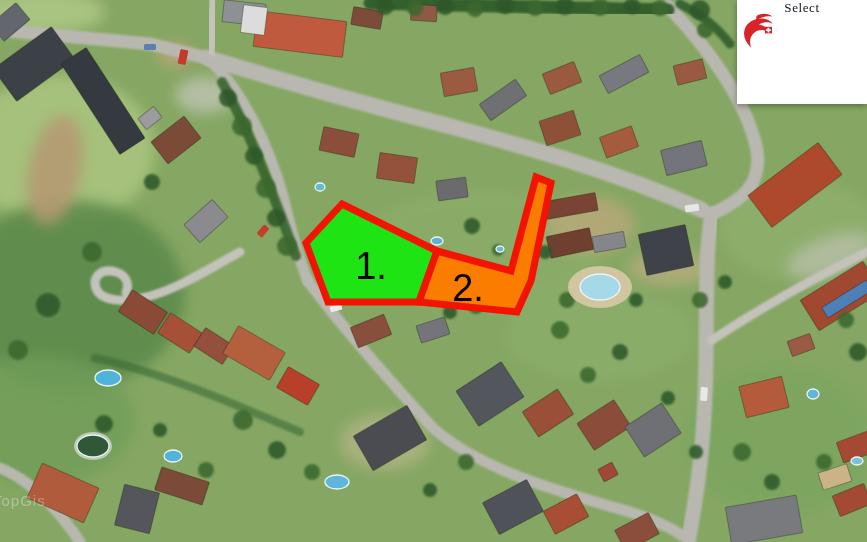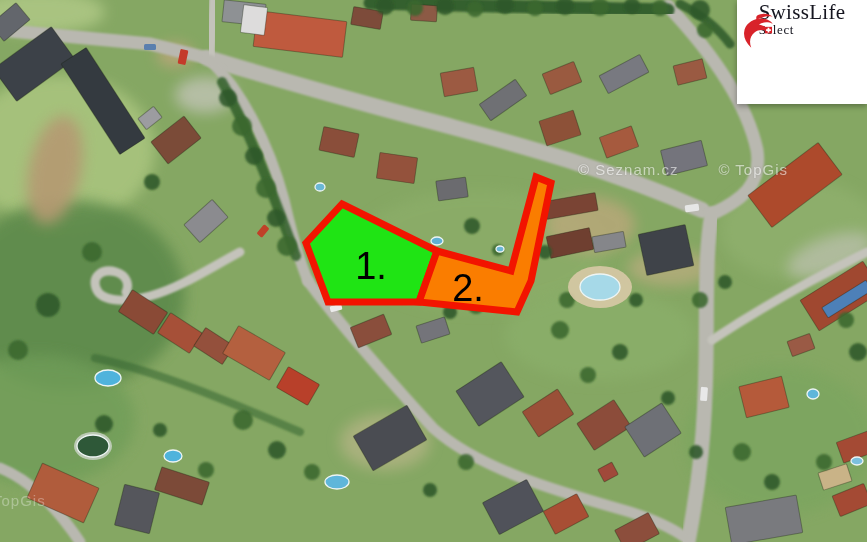--- a/index.html
+++ b/index.html
@@ -192,34 +192,29 @@
     </svg>
 
   <svg width="867" height="542" viewBox="0 0 867 542" style="pointer-events:none;">
       <polygon points="342,204 437,251 419,302 328,302 306,243" fill="#1fe414" stroke="#f21400" stroke-width="7" stroke-linejoin="miter"></polygon>
       <polygon points="437,251 511,271 536,177 551,183 531,281 517,312 419,302" fill="#fa7d00" stroke="#f21400" stroke-width="7" stroke-linejoin="miter"></polygon>
     </svg>
 
   <div class="plot-label p1">1.</div>
   <div class="plot-label p2">2.</div>
 
-  <div class="wm-center">
-    <span>© Seznam.cz</span>
-    <span>© TopGis</span>
-  </div>
   <div class="wm-corner">TopGis</div>
 
   <div class="logo-box">
     <svg class="logo-icon" viewBox="0 0 64 64">
       <path fill="#d8232a" d="M34,6 C42,1 54,2 60,8 C50,6 40,9 33,13 C32,10 32,8 34,6 Z"></path>
       <path fill="#d8232a" d="M12,34 C13,22 24,12 38,11 C48,10 57,14 60,20 C52,16 43,17 37,21
                C45,22 51,27 52,33 C45,29 36,29 30,34 C22,40 20,50 24,60 C15,52 11,43 12,34 Z"></path>
       <rect x="47" y="25" width="12" height="11" fill="#d8232a"></rect>
       <rect x="51.5" y="26.5" width="3" height="8" fill="#ffffff"></rect>
       <rect x="49" y="29" width="8" height="3" fill="#ffffff"></rect>
     </svg>
     <div class="logo-text">
-      <div class="logo-brand">SwissLife</div>
       <div class="logo-sub">Select</div>
     </div>
   </div>
 
 </div>
 
 </body></html>

